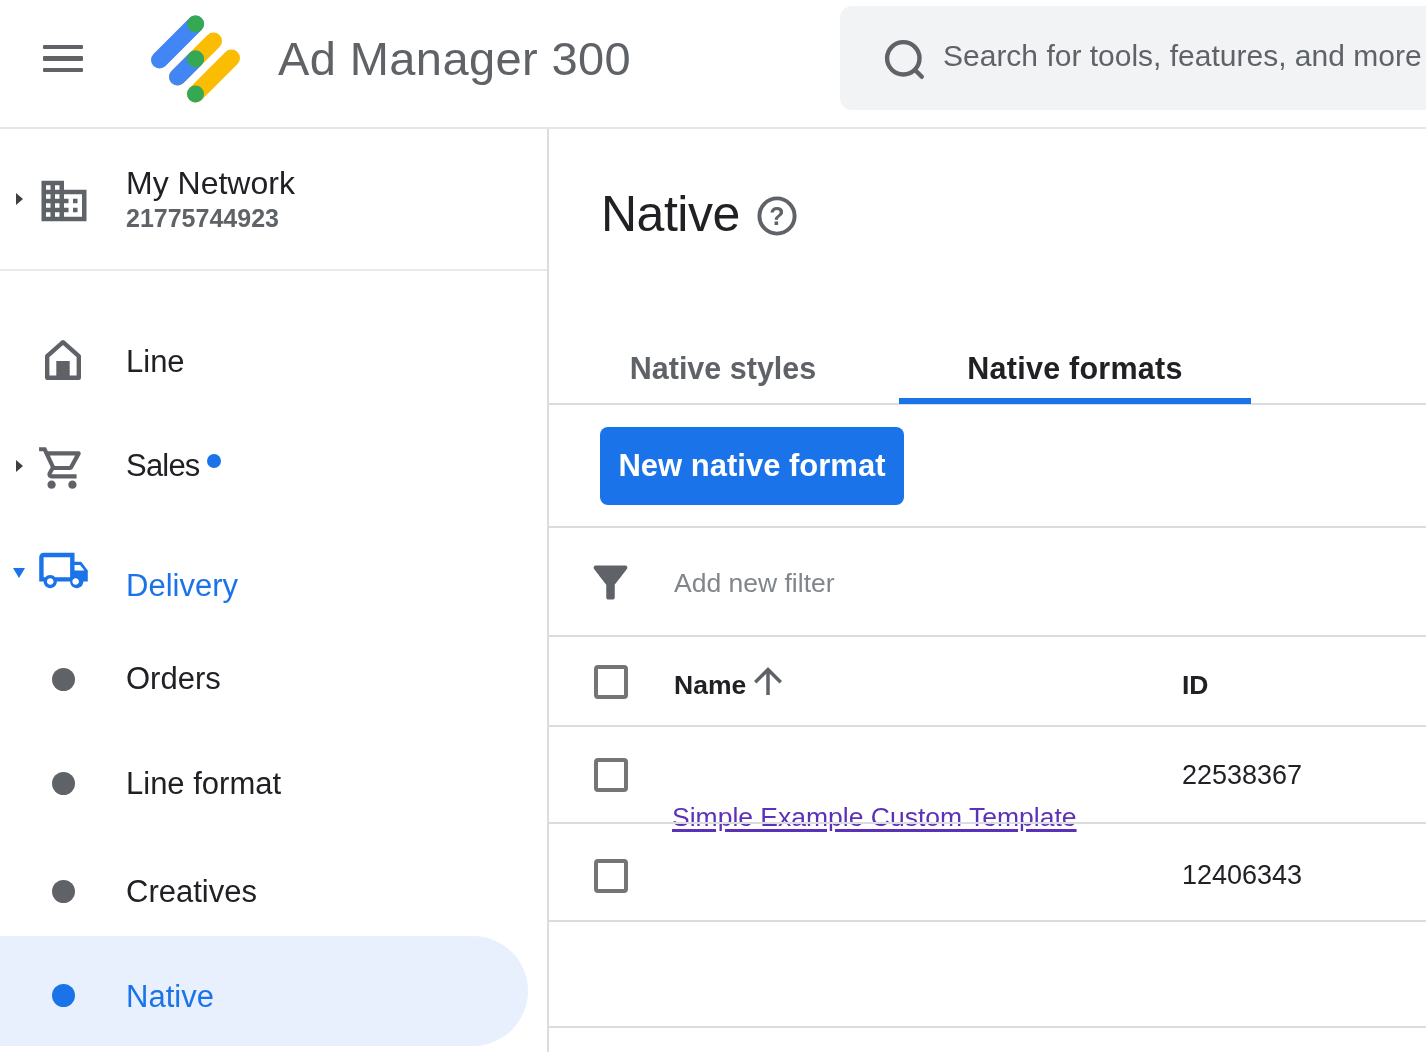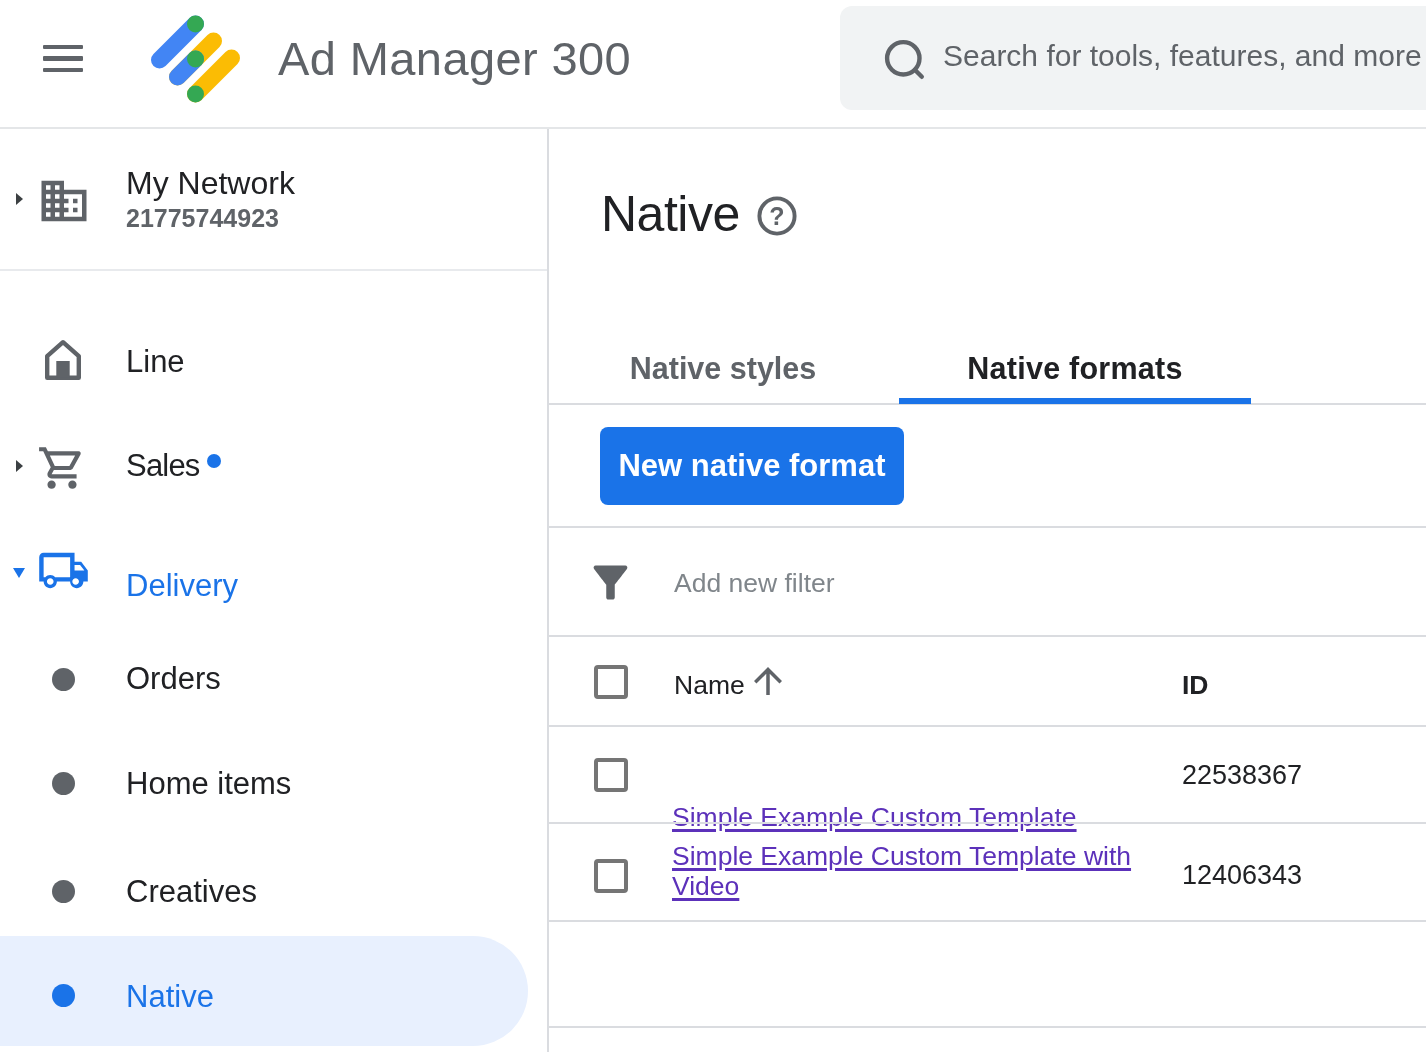--- a/index.html
+++ b/index.html
@@ -93,21 +93,21 @@
   <div class="tri-d" style="left:13px; top:568px"></div>
   <svg class="abs" style="left:36.5px; top:544px" width="53" height="53" viewBox="0 0 24 24" fill="#1a73e8">
     <path d="M20 8h-3V4H3c-1.1 0-2 .9-2 2v11h2c0 1.66 1.34 3 3 3s3-1.34 3-3h6c0 1.66 1.34 3 3 3s3-1.34 3-3h2v-5l-3-4zm-.5 1.5l1.96 2.5H17V9.5h2.5zM6 18.5c-.83 0-1.5-.67-1.5-1.5s.67-1.5 1.5-1.5 1.5.67 1.5 1.5-.67 1.5-1.5 1.5zM8.22 15c-.55-.61-1.33-1-2.22-1s-1.67.39-2.22 1H3V6h12v9H8.22zm9.28 3.5c-.83 0-1.5-.67-1.5-1.5s.67-1.5 1.5-1.5 1.5.67 1.5 1.5-.67 1.5-1.5 1.5z"></path>
   </svg>
   <div class="navtext" style="top:552px; color:#1a73e8;margin-top:14px;">Delivery</div>
 
   <div class="bullet" style="top:667.5px"></div>
   <div class="navtext" style="top:659px">Orders</div>
 
   <div class="bullet" style="top:771.5px"></div>
-  <div class="navtext" style="top:764px">Home items</div>
+  <div class="navtext" style="top:764px">Line format</div>
 
   <div class="bullet" style="top:879.5px"></div>
   <div class="navtext" style="top:872px">Creatives</div>
 
   <div class="abs" style="left:0; top:936px; width:528px; height:110px; background:#e8f0fe; border-radius:0 55px 55px 0;"></div>
   <div class="bullet" style="top:984px; background:#1a73e8;"></div>
   <div class="navtext" style="top:977px; color:#1a73e8;">Native</div>
 
   <div id="main"></div>
 
@@ -125,32 +125,31 @@
   <div class="abs" style="left:600px; top:427px; width:304px; height:78px; background:#1a73e8; border-radius:8px; color:#fff; font-size:31px; font-weight:bold; text-align:center; line-height:78px;">New native format</div>
 
   <div class="hline" style="top:526px"></div>
   <svg class="abs" style="left:585px; top:557px" width="51" height="51" viewBox="0 0 24 24" fill="#5f6368">
     <path d="M4.25 5.61C6.27 8.2 10 13 10 13v6c0 .55.45 1 1 1h2c.55 0 1-.45 1-1v-6s3.72-4.8 5.74-7.39c.51-.66.04-1.61-.79-1.61H5.04c-.83 0-1.3.95-.79 1.61z"></path>
   </svg>
   <div class="cell" style="left:674px; top:567px; font-size:26.5px; line-height:32px; color:#80868b;">Add new filter</div>
   <div class="hline" style="top:635px"></div>
 
   <div class="checkbox" style="top:665px"></div>
-  <div class="cell" style="left:674px; top:669px; font-size:26.5px; line-height:32px; font-weight:normal; color:#202124;">Name</div>
+  <div class="cell" style="left:674px; top:669px; font-size:26.5px; line-height:32px; font-weight:bold; color:#202124;">Name</div>
   <svg class="abs" style="left:747px; top:660px" width="42" height="42" viewBox="0 0 24 24" fill="#5f6368">
     <path d="M4 12l1.41 1.41L11 7.83V20h2V7.83l5.58 5.59L20 12l-8-8-8 8z"></path>
   </svg>
   <div class="cell" style="left:1182px; top:669px; font-size:26.5px; line-height:32px; font-weight:bold; color:#202124;">ID</div>
   <div class="hline" style="top:725px"></div>
 
   <div class="checkbox" style="top:758px"></div>
   <div class="cell" style="left:672px; top:757px; font-size:26.5px; line-height:32px;margin-top:44px;"><span class="lnk">Simple Example Custom Template</span></div>
   <div class="cell" style="left:1182px; top:759px; font-size:27px; line-height:32px; color:#202124;">22538367</div>
   <div class="hline" style="top:822px"></div>
 
   <div class="checkbox" style="top:859px"></div>
-  <div class="cell" style="left:672px; top:841px; font-size:26.5px; line-height:30px; white-space:normal; width:480px;"><span class="lnk">Simple Example Custom Template with Video</span></div>
   <div class="cell" style="left:1182px; top:859px; font-size:27px; line-height:32px; color:#202124;">12406343</div>
   <div class="hline" style="top:920px"></div>
 
   <div class="hline" style="top:1026px"></div>
 
 </div>
 
 </body></html>

